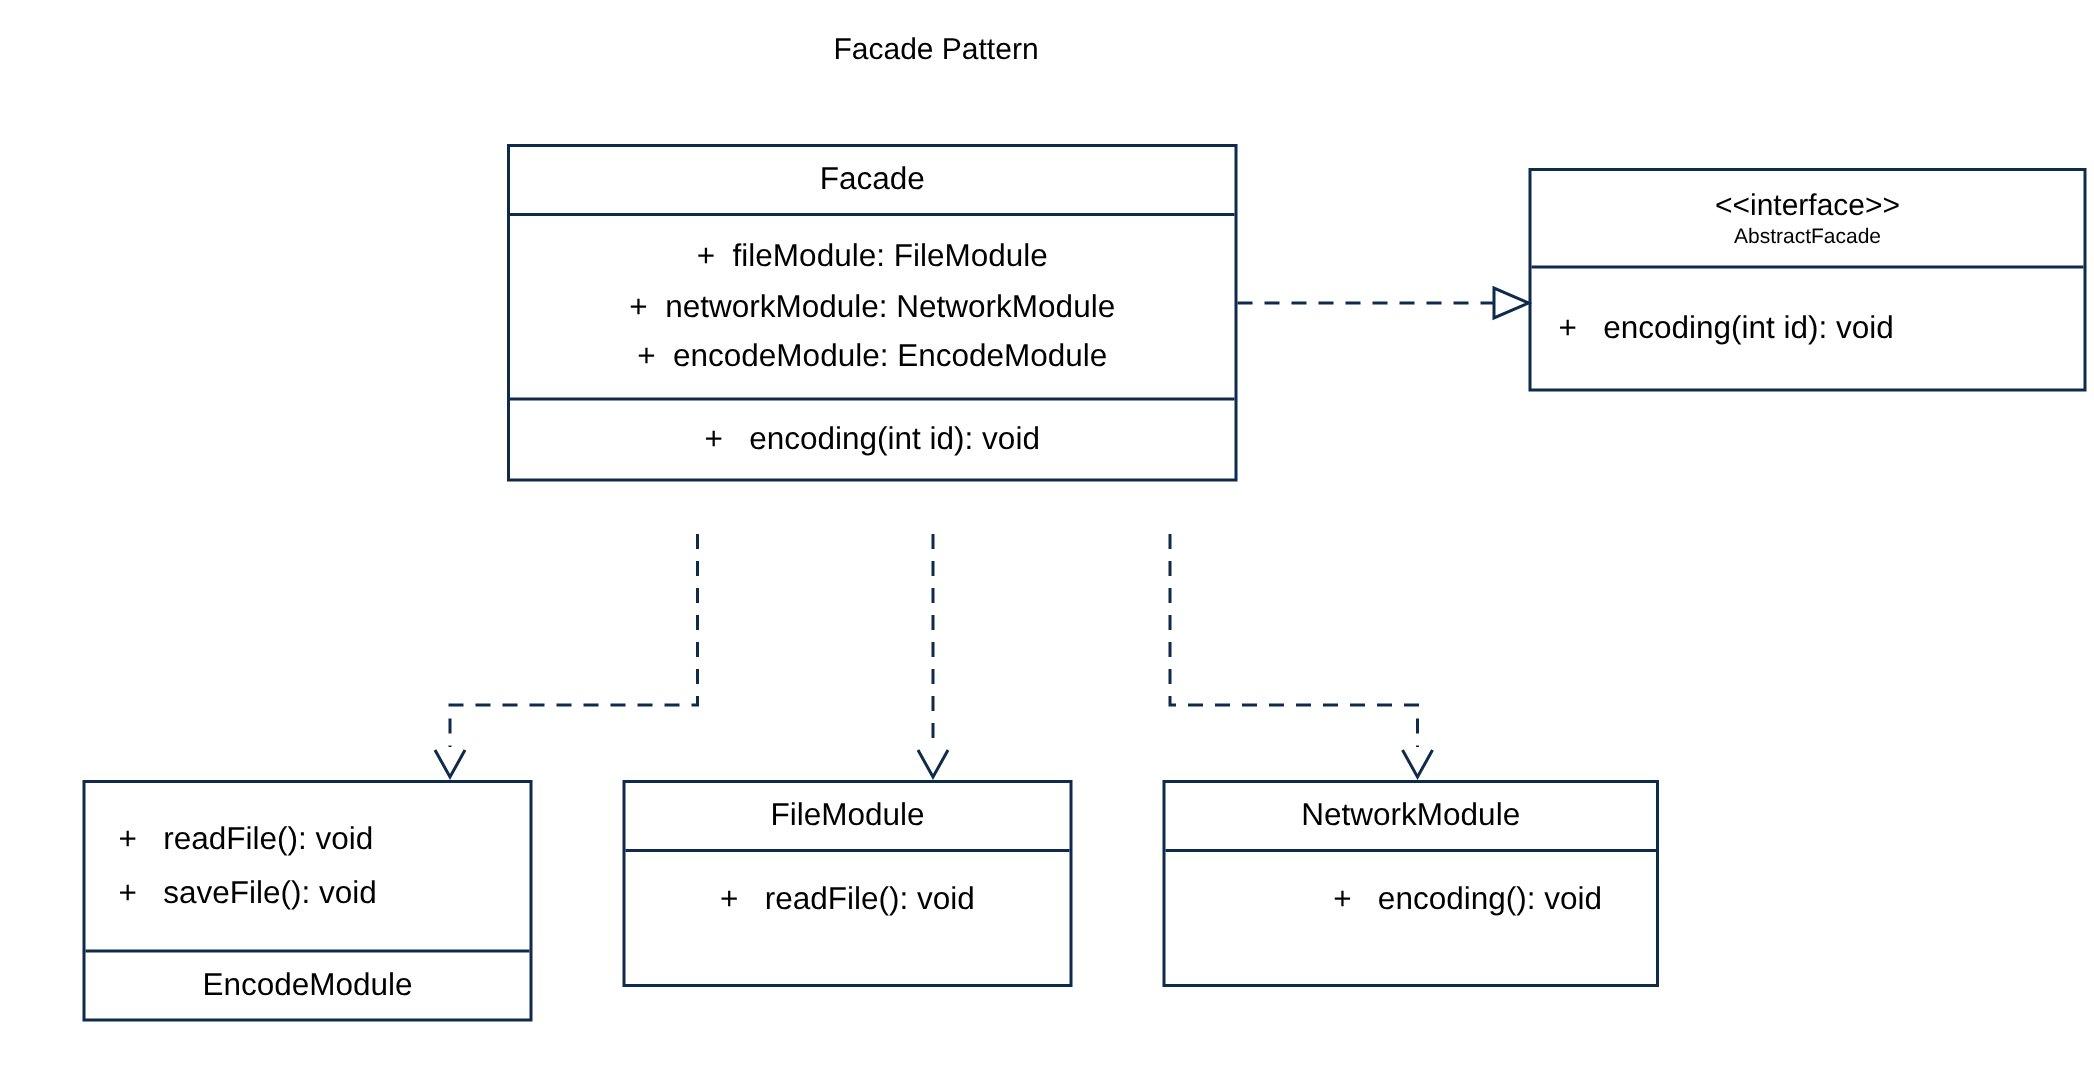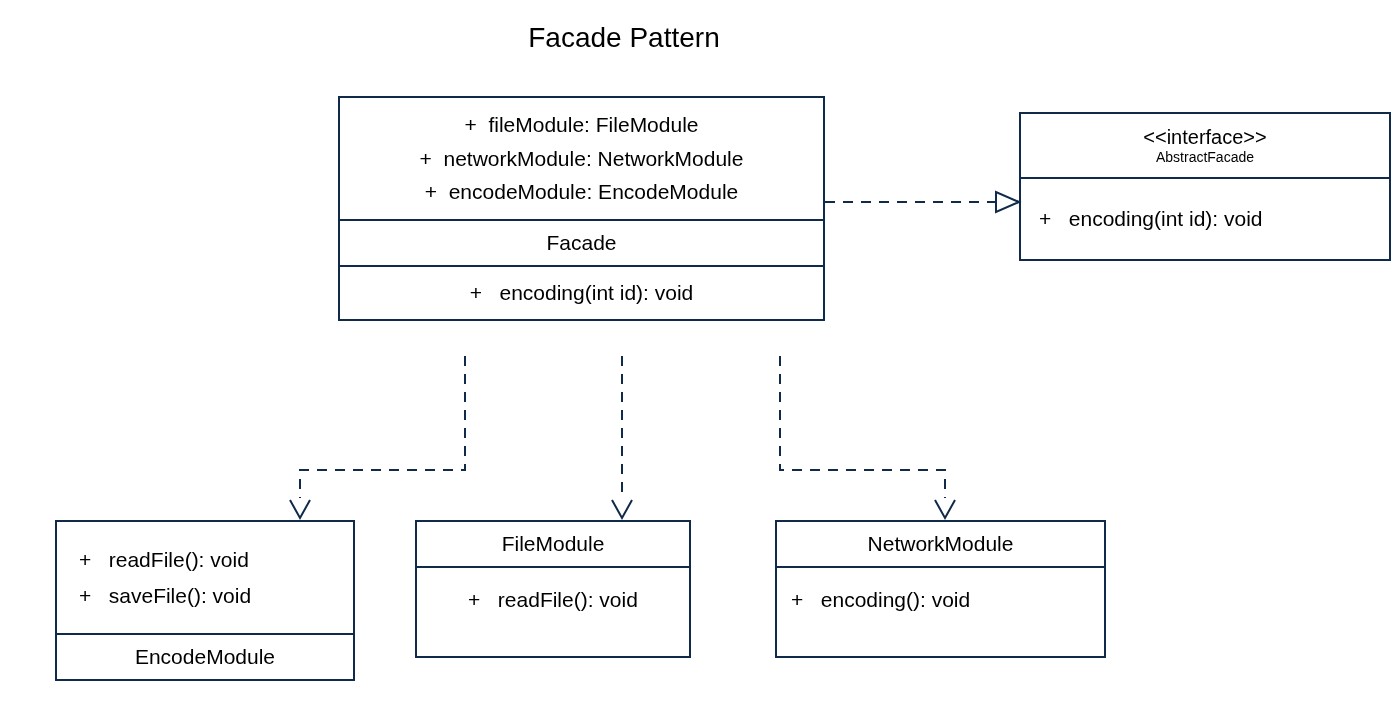--- a/index.html
+++ b/index.html
@@ -11,21 +11,21 @@
     font-family: "Segoe UI", Arial, sans-serif;
     color: #000000;
     position: relative;
   }
   .title {
     position: absolute;
     left: 0;
     width: 1248px;
     top: 22px;
     text-align: center;
-    font-size: 28px;
+    font-size: 20px;
     font-weight: 400;
   }
   .class-box {
     position: absolute;
     border: 2px solid #0f2a4a;
     background: #ffffff;
     box-sizing: border-box;
   }
   .section {
     border-bottom: 2px solid #0f2a4a;
@@ -56,26 +56,26 @@
     height: 722px;
     pointer-events: none;
   }
 </style>
 </head>
 <body>
 
 <div class="title">Facade Pattern</div>
 
 <div class="class-box" style="left:338px; top:96px; width:487px;">
+  <div class="section name-section">Facade</div>
   <div class="section" style="text-align:center; line-height:1.6;">
     <div class="member-line">+  fileModule: FileModule</div>
     <div class="member-line">+  networkModule: NetworkModule</div>
     <div class="member-line">+  encodeModule: EncodeModule</div>
   </div>
-  <div class="section name-section">Facade</div>
   <div class="section" style="text-align:center; padding-top:14px; padding-bottom:14px;">
     <div class="member-line">+   encoding(int id): void</div>
   </div>
 </div>
 
 <div class="class-box" style="left:1019px; top:112px; width:372px;">
   <div class="section" style="text-align:center; padding-top:12px; padding-bottom:12px;">
     <div class="stereotype">&lt;&lt;interface&gt;&gt;</div>
     <div style="font-size:14px;">AbstractFacade</div>
   </div>
@@ -85,30 +85,30 @@
 </div>
 
 <div class="class-box" style="left:55px; top:520px; width:300px;">
   <div class="section" style="padding:20px 22px; line-height:1.7;">
     <div class="member-line">+   readFile(): void</div>
     <div class="member-line">+   saveFile(): void</div>
   </div>
   <div class="section name-section">EncodeModule</div>
 </div>
 
-<div class="class-box" style="left:415px; top:520px; width:276px;">
+<div class="class-box" style="left:415px; top:520px; width:300px;">
   <div class="section name-section">FileModule</div>
   <div class="section" style="padding:20px 22px; min-height:88px; text-align:center;">
     <div class="member-line">+   readFile(): void</div>
   </div>
 </div>
 
 <div class="class-box" style="left:775px; top:520px; width:331px;">
   <div class="section name-section">NetworkModule</div>
-  <div class="section" style="padding:20px 14px; min-height:88px; text-align:left;">
+  <div class="section" style="padding:20px 36px; min-height:88px; text-align:right;">
     <div class="member-line">+   encoding(): void</div>
   </div>
 </div>
 
 <svg class="connector">
 
   <g>
     <line x1="825" y1="202" x2="996" y2="202" stroke="#0f2a4a" stroke-width="2" stroke-dasharray="10 8"></line>
     <polygon points="1019,202 996,192 996,212" fill="#ffffff" stroke="#0f2a4a" stroke-width="2"></polygon>
   </g>

